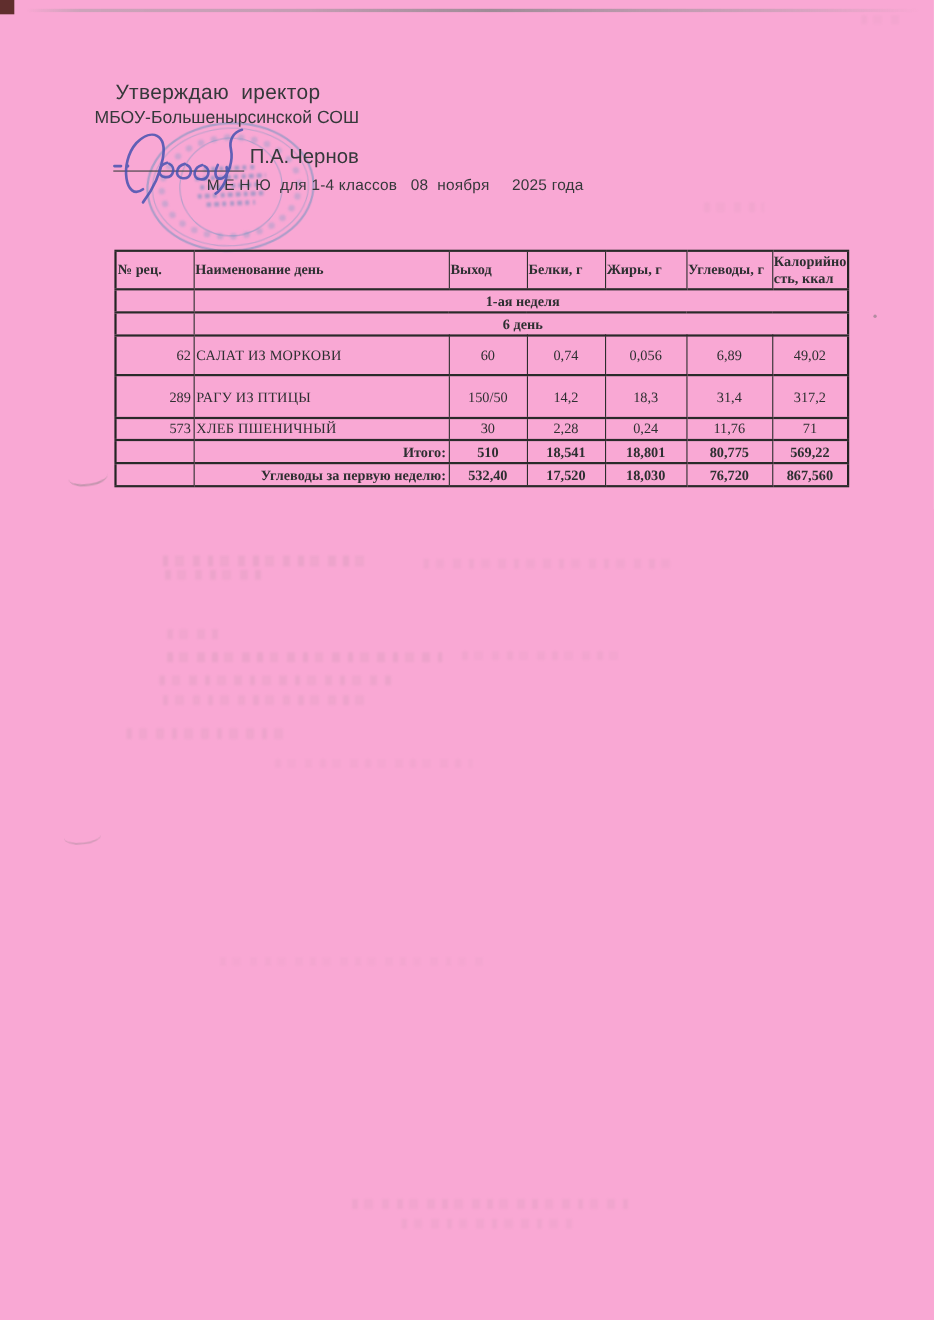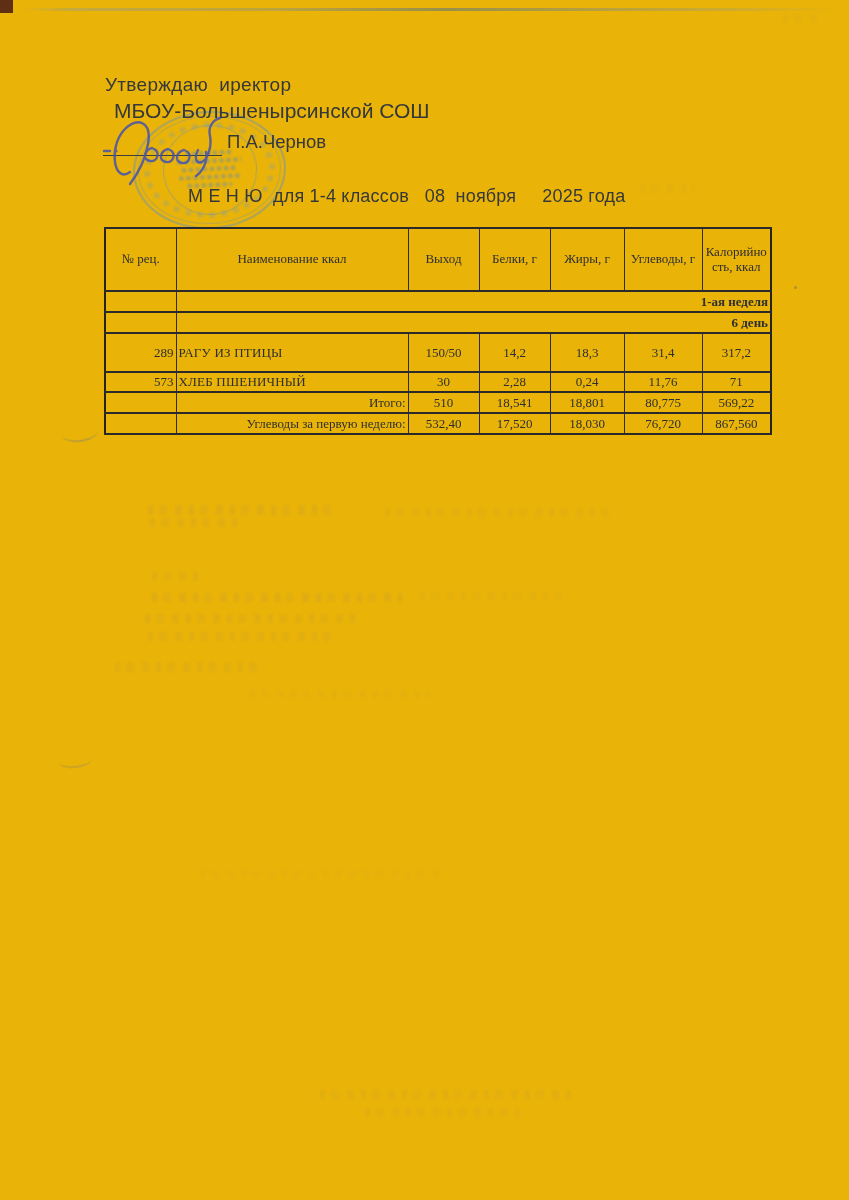--- a/index.html
+++ b/index.html
@@ -1,18 +1,18 @@
 <!DOCTYPE html>
 <html><head>
 <meta charset="utf-8">
 <style>
   html,body{margin:0;padding:0;}
   body{width:849px;height:1200px;background:#fbfbf9;overflow:hidden;
        font-family:"Liberation Sans",sans-serif;}
-  #page{position:relative;width:849px;height:1200px;background:#eab308;}
+  #page{position:relative;width:849px;height:1200px;background:#f9a8d4;}
 
   
   .corner-mark{position:absolute;left:0;top:0;width:13px;height:13px;
     background:#4a1d16;opacity:.88;}
   .top-scan-line{position:absolute;left:24px;top:8px;width:812px;height:3px;
     background:linear-gradient(90deg,rgba(140,155,148,0) 0%,rgba(140,155,148,.40) 6%,
       rgba(128,143,136,.42) 30%,rgba(104,122,114,.62) 52%,rgba(118,136,128,.48) 68%,
       rgba(138,152,145,.30) 86%,rgba(140,155,148,0) 100%);
     filter:blur(.4px);}
   .sm{position:absolute;filter:blur(1.1px);
@@ -36,48 +36,48 @@
     border-radius:50%;filter:blur(.9px);}
   .stamp .ring3{position:absolute;left:30px;top:14px;width:92px;height:88px;
     border:1.5px solid rgba(96,146,190,.46);border-radius:50%;filter:blur(.6px);}
   .stamp .tline{position:absolute;height:3.5px;filter:blur(.8px);opacity:.55;
     background:repeating-linear-gradient(90deg,rgba(86,136,186,.9) 0 4px,
       rgba(86,136,186,0) 4px 7px);}
 
   
   .ink{color:#35383a;z-index:2;position:absolute;}
   .approve1{left:105px;top:74px;font-size:19px;white-space:pre;letter-spacing:.3px;}
-  .approve2{left:114px;top:99px;font-size:21px;white-space:pre;text-align:right;}
+  .approve2{left:86px;top:99px;font-size:16px;white-space:pre;text-align:right;}
   .sig-line{position:absolute;left:103px;top:155px;width:119px;height:0;
     border-top:1.7px solid #3c3e40;z-index:2;}
   .director{left:227px;top:131px;font-size:18.5px;text-align:center;}
-  .menu-title{left:188px;top:186px;font-size:18px;white-space:pre;letter-spacing:.2px;}
+  .menu-title{left:188px;top:160px;font-size:14px;white-space:pre;letter-spacing:.2px;}
 
   
   .sigsvg{position:absolute;left:100px;top:100px;z-index:3;}
 
   
   table.menu{position:absolute;left:104px;top:227px;width:666px;z-index:2;
     border-collapse:collapse;table-layout:fixed;
     font-family:"Liberation Serif",serif;font-size:13px;color:#2d2f31;}
   table.menu td{border:1.5px solid #2d2d2d;border-bottom:2px solid #2a2a2a;
     border-top:2px solid #2a2a2a;padding:0 2px;overflow:hidden;vertical-align:middle;}
   table.menu{border:2.4px solid #242424;}
-  tr.h td{font-weight:normal;text-align:center;line-height:1.12;padding:16px 1px;}
+  tr.h td{font-weight:bold;text-align:left;line-height:1.12;padding:2px 1px;}
   tr.h{height:34px;}
   tr.sec{height:21px;}
-  tr.sec td{font-weight:bold;text-align:right;padding-left:6px;}
+  tr.sec td{font-weight:bold;text-align:center;padding-left:6px;}
   tr.r-tall{height:36px;}
   tr.r-std{height:20px;}
   tr.r-m{height:39px;}
   td.num{text-align:right;padding-right:3px;}
   td.nm{text-align:left;padding-left:5px;letter-spacing:.2px;}
   td.v{text-align:center;}
   tr.tot{height:21px;}
-  tr.tot td{font-weight:normal;}
+  tr.tot td{font-weight:bold;}
   td.lbl{text-align:right;padding-right:5px;}
 </style>
 </head>
 <body>
 
 <div id="page">
 
   <div class="corner-mark"></div>
   <div class="top-scan-line"></div>
 
@@ -119,34 +119,43 @@
         <col style="width:232px">
         <col style="width:71px">
       <col style="width:71px">
         <col style="width:74px">
         <col style="width:78px">
       <col style="width:69px">
     </colgroup>
     <tbody>
         <tr class="h">
       <td>№ рец.</td>
-      <td>Наименование ккал</td>
+      <td>Наименование день</td>
       <td>Выход</td>
       <td>Белки, г</td>
       <td>Жиры, г</td>
       <td>Углеводы, г</td>
       <td>Калорийно сть, ккал</td>
     </tr>
     <tr class="sec">
       <td></td>
       <td colspan="6">1-ая неделя</td>
     </tr>
     <tr class="sec">
       <td></td>
       <td colspan="6">6 день</td>
+    </tr>
+    <tr class="r-tall">
+      <td class="num">62</td>
+      <td class="nm">САЛАТ ИЗ МОРКОВИ</td>
+      <td class="v">60</td>
+      <td class="v">0,74</td>
+      <td class="v">0,056</td>
+      <td class="v">6,89</td>
+      <td class="v">49,02</td>
     </tr>
     <tr class="r-m">
       <td class="num">289</td>
       <td class="nm">РАГУ ИЗ ПТИЦЫ</td>
       <td class="v">150/50</td>
       <td class="v">14,2</td>
       <td class="v">18,3</td>
       <td class="v">31,4</td>
       <td class="v">317,2</td>
     </tr>

